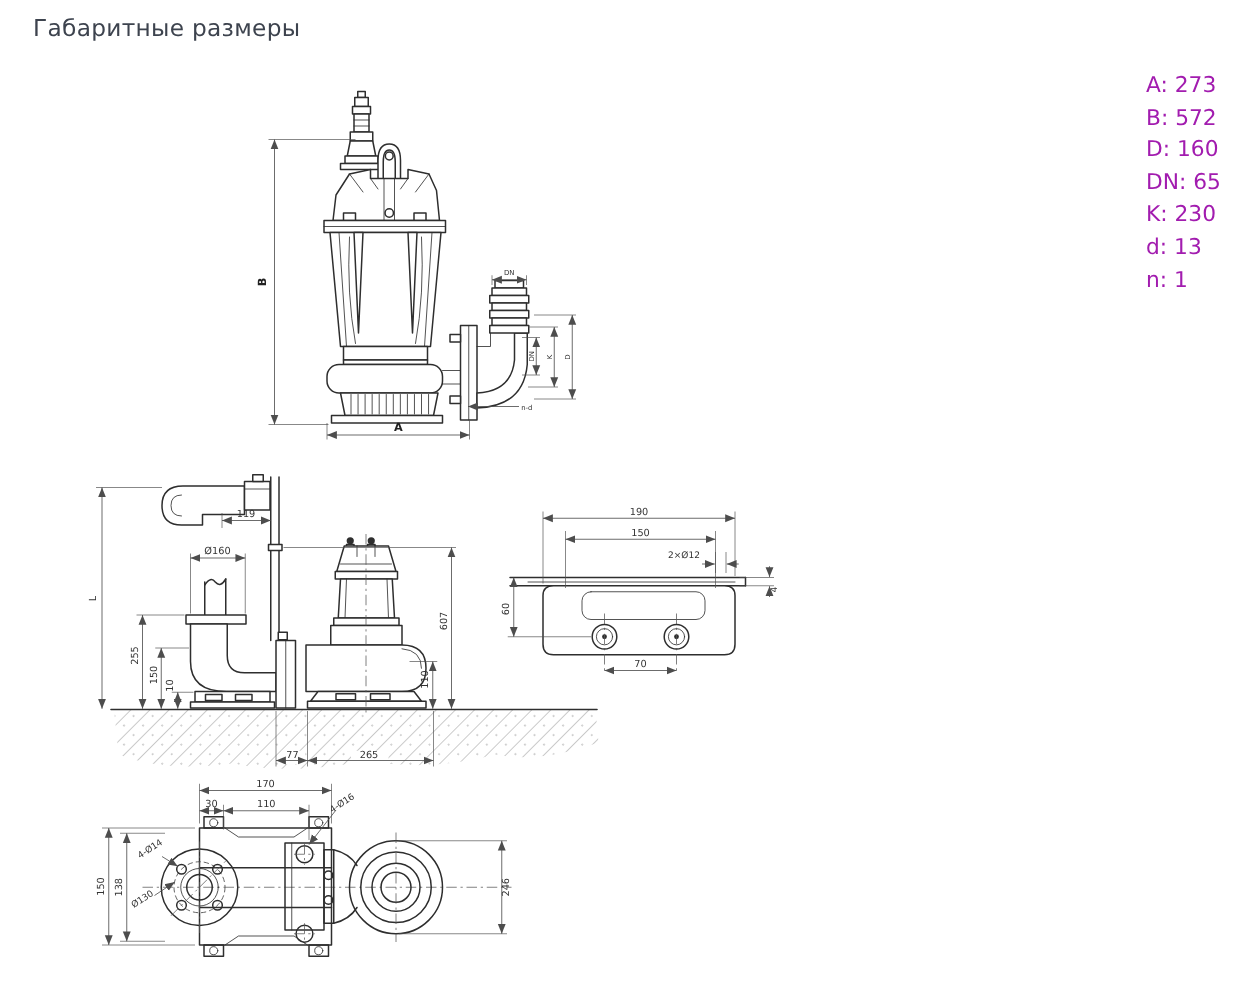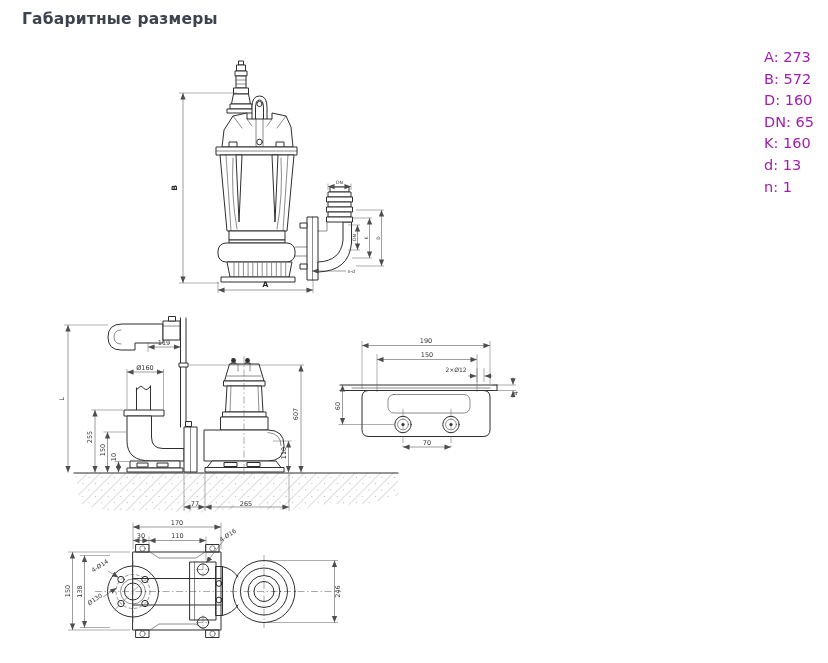--- a/index.html
+++ b/index.html
@@ -1,18 +1,18 @@
 <!DOCTYPE html>
 <html><head>
 <meta charset="utf-8">
 <style>
   html,body{margin:0;padding:0;background:#fff;}
   .canvas{position:relative;width:828px;height:663px;background:#fff;overflow:hidden;
           font-family:"DejaVu Sans","Liberation Sans",sans-serif;}
-  .page-title{position:absolute;left:22px;top:10px;font-size:15.5px;font-weight:bold;color:#3d434e;letter-spacing:0.2px;}
+  .page-title{position:absolute;left:22px;top:10px;font-size:15.5px;font-weight:normal;color:#3d434e;letter-spacing:0.2px;}
   .spec-list{position:absolute;left:764px;top:47px;font-size:14.5px;color:#a21caf;line-height:21.6px;white-space:nowrap;}
   svg{position:absolute;overflow:visible;}
   .ol{fill:none;stroke:#2e2e2e;stroke-width:1;stroke-linejoin:round;stroke-linecap:round;}
   .fw{fill:#ffffff;stroke:#2e2e2e;stroke-width:1;stroke-linejoin:round;}
   .il{fill:none;stroke:#2e2e2e;stroke-width:0.55;stroke-linecap:round;}
   .sol{fill:#2e2e2e;stroke:none;}
   .dim{fill:none;stroke:#4d4d4d;stroke-width:0.55;}
   .ext{fill:none;stroke:#4d4d4d;stroke-width:0.45;}
   .cl{fill:none;stroke:#555;stroke-width:0.5;stroke-dasharray:7 2.5 1.5 2.5;}
   .bc{fill:none;stroke:#444;stroke-width:0.55;stroke-dasharray:3.5 2;}
@@ -27,21 +27,21 @@
 
 <div class="canvas">
 
   <div class="page-title">Габаритные размеры</div>
 
   <div class="spec-list">
     <div>A: 273</div>
     <div>B: 572</div>
     <div>D: 160</div>
     <div>DN: 65</div>
-    <div>K: 160</div>
+    <div>K: 230</div>
     <div>d: 13</div>
     <div>n: 1</div>
   </div>
 
   <svg style="left:160px;top:55px;width:235px;height:245px" viewBox="160 55 235 245">
     <defs>
       <marker id="a1" viewBox="0 0 8 8" refX="7.5" refY="4" markerWidth="7" markerHeight="7" orient="auto-start-reverse" markerUnits="userSpaceOnUse">
         <path d="M0,1 L7.5,4 L0,7 Z" fill="#4d4d4d"></path>
       </marker>
     </defs>

